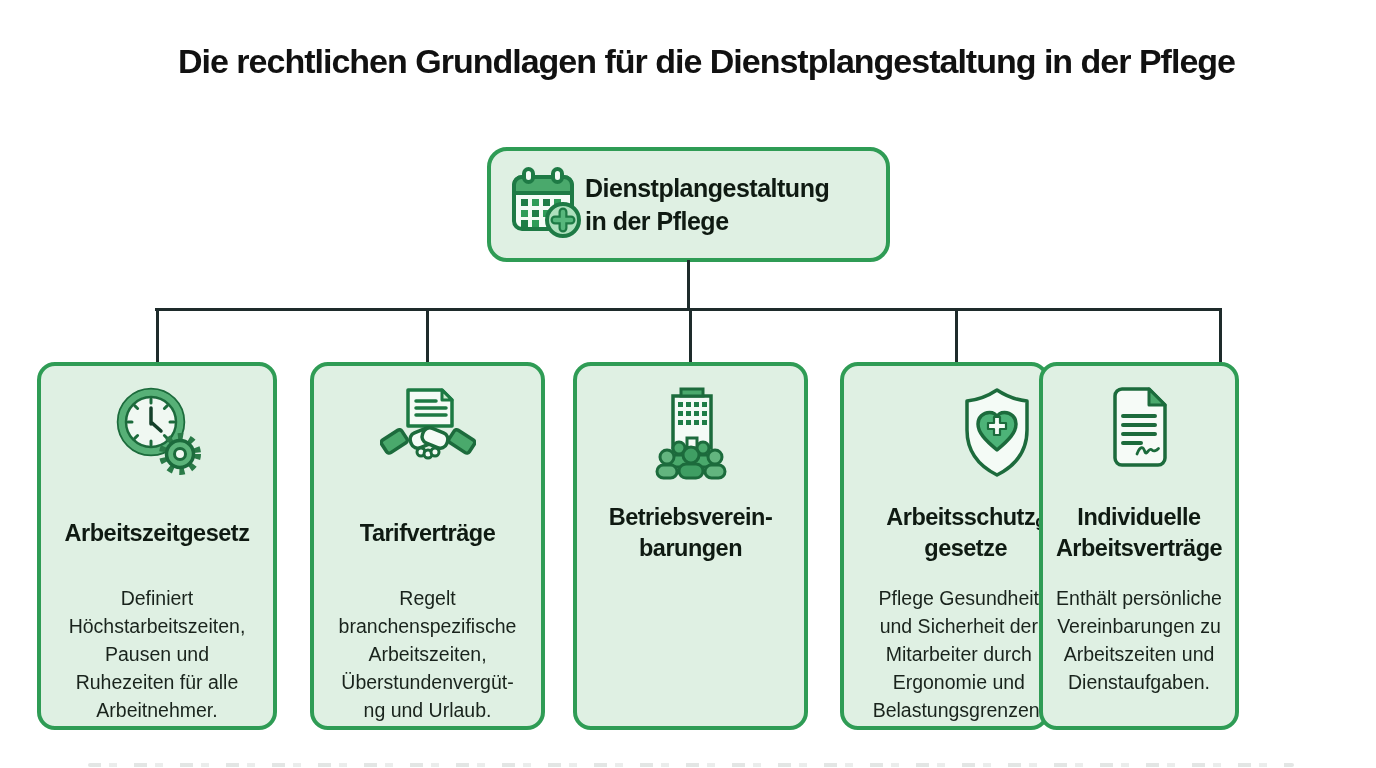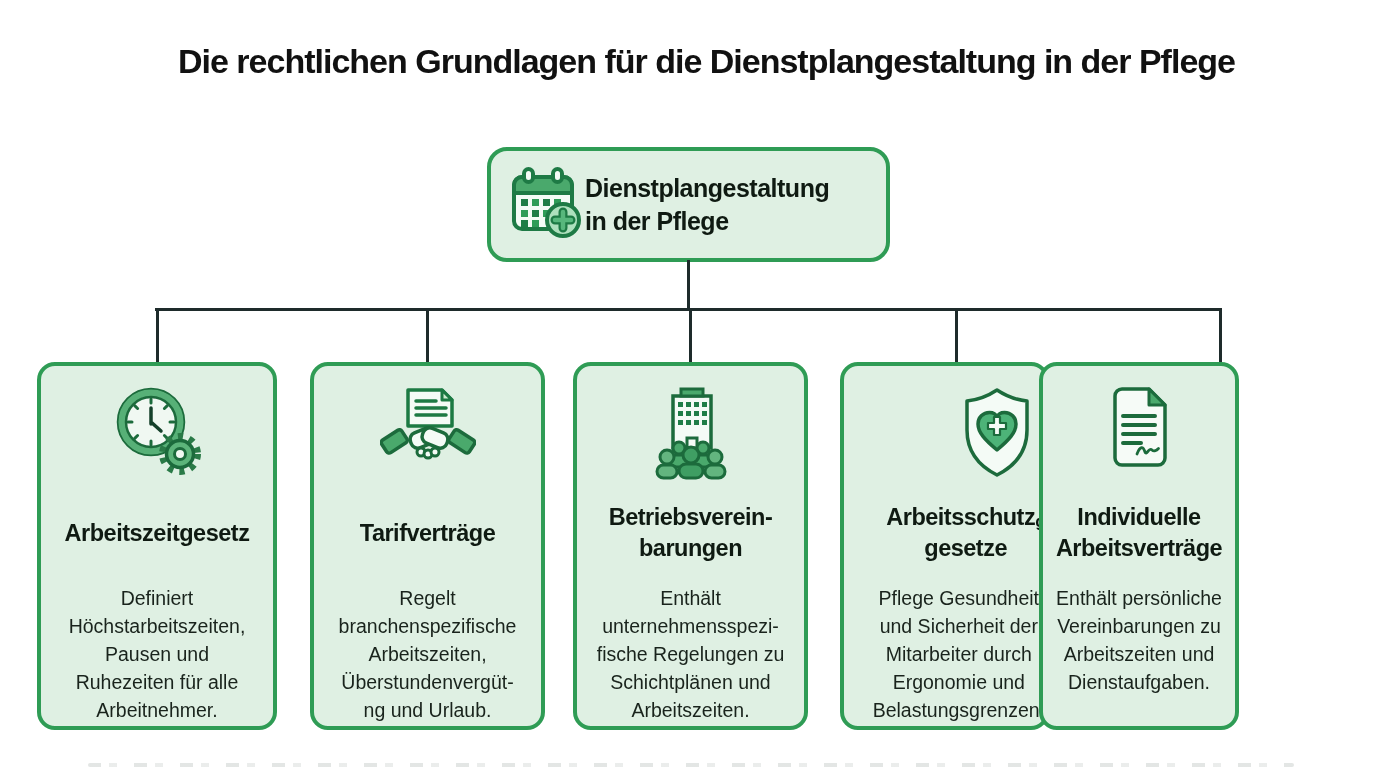--- a/index.html
+++ b/index.html
@@ -160,25 +160,20 @@
           </g>
           <g fill="#3f9e63">
             <circle cx="48" cy="71" r="8"></circle>
               <rect x="36" y="80" width="24" height="14" rx="7"></rect>
           </g>
         </g>
       </svg>
     </div>
     <div class="card-title">Betriebsverein-
 barungen</div>
-    <div class="card-desc">Enthält
-unternehmensspezi-
-fische Regelungen zu
-Schichtplänen und
-Arbeitszeiten.</div>
   </div>
 
   <div class="card" style="left:840px;width:209px;align-items:flex-end;">
     <div class="card-icon">
       <svg width="96" height="96" viewBox="0 0 96 96">
         <path d="M48 6 C57 12 68 16 78 17 V46 C78 67 66 82 48 91 C30 82 18 67 18 46 V17 C28 16 39 12 48 6 Z" fill="#f4fbf6" stroke="#1c6b3c" stroke-width="3.5" stroke-linejoin="round"></path>
         <path d="M48 66 C36 56 29 48.5 29 40 C29 33.4 34 28.5 40.5 28.5 C44 28.5 47 30.5 48 33 C49 30.5 52 28.5 55.5 28.5 C62 28.5 67 33.4 67 40 C67 48.5 60 56 48 66 Z" fill="#4db378" stroke="#1c6b3c" stroke-width="3.5" stroke-linejoin="round"></path>
         <path d="M45 33 h6 v6 h6 v6 h-6 v6 h-6 v-6 h-6 v-6 h6 Z" fill="#f4fbf6" stroke="#1c6b3c" stroke-width="2.2" stroke-linejoin="round"></path>
       </svg>
     </div>

